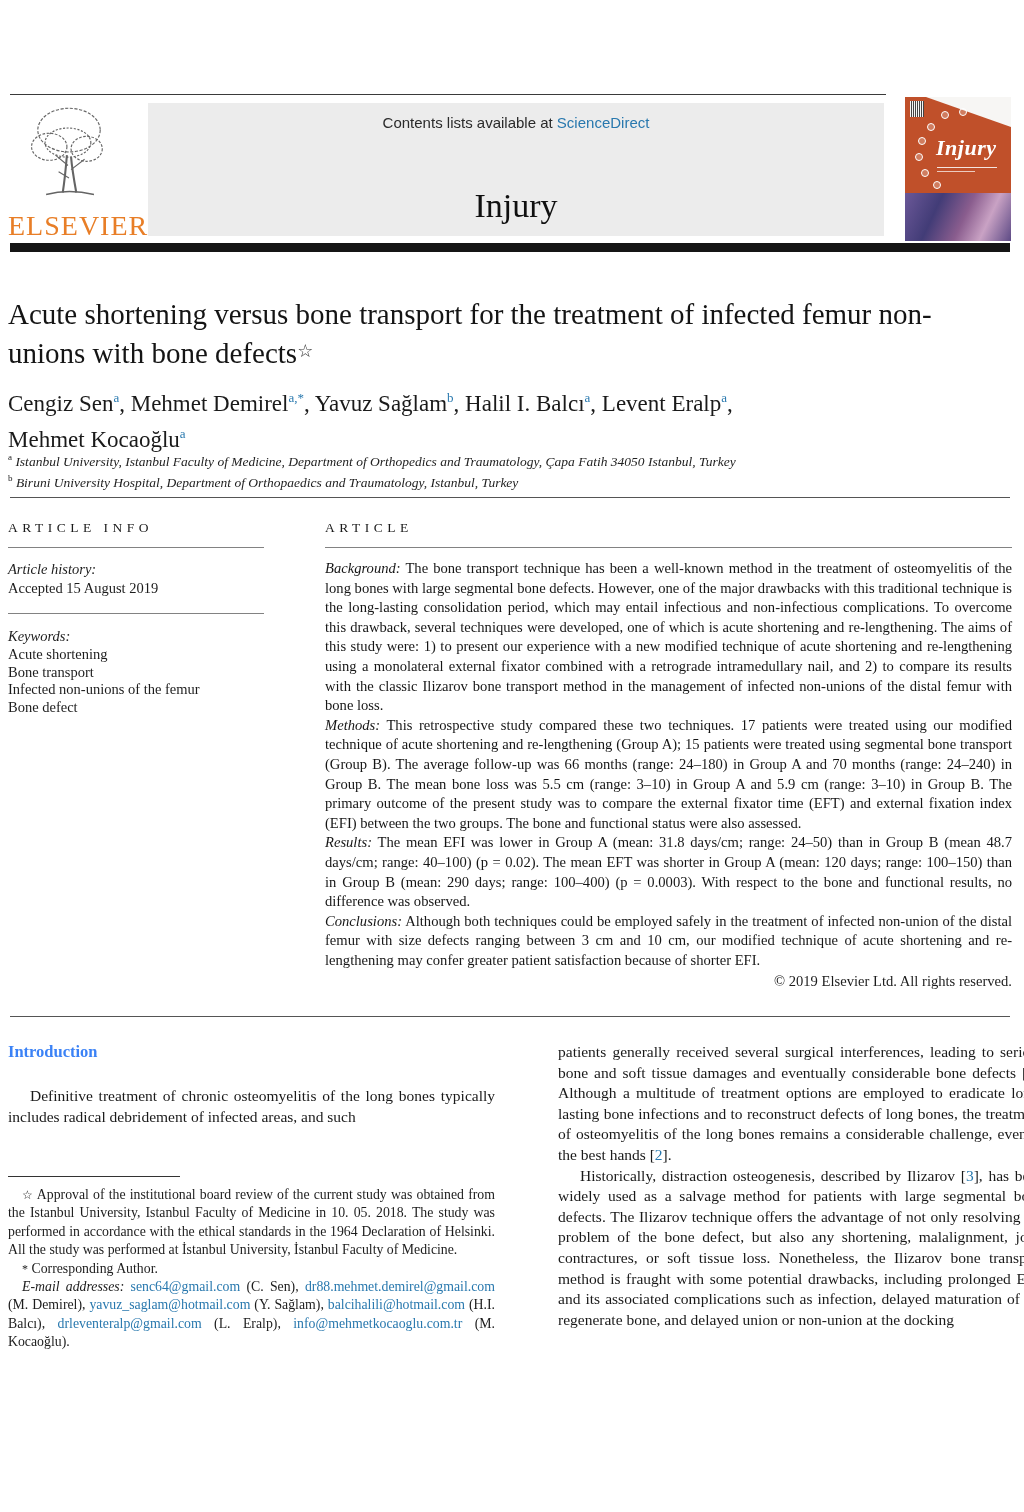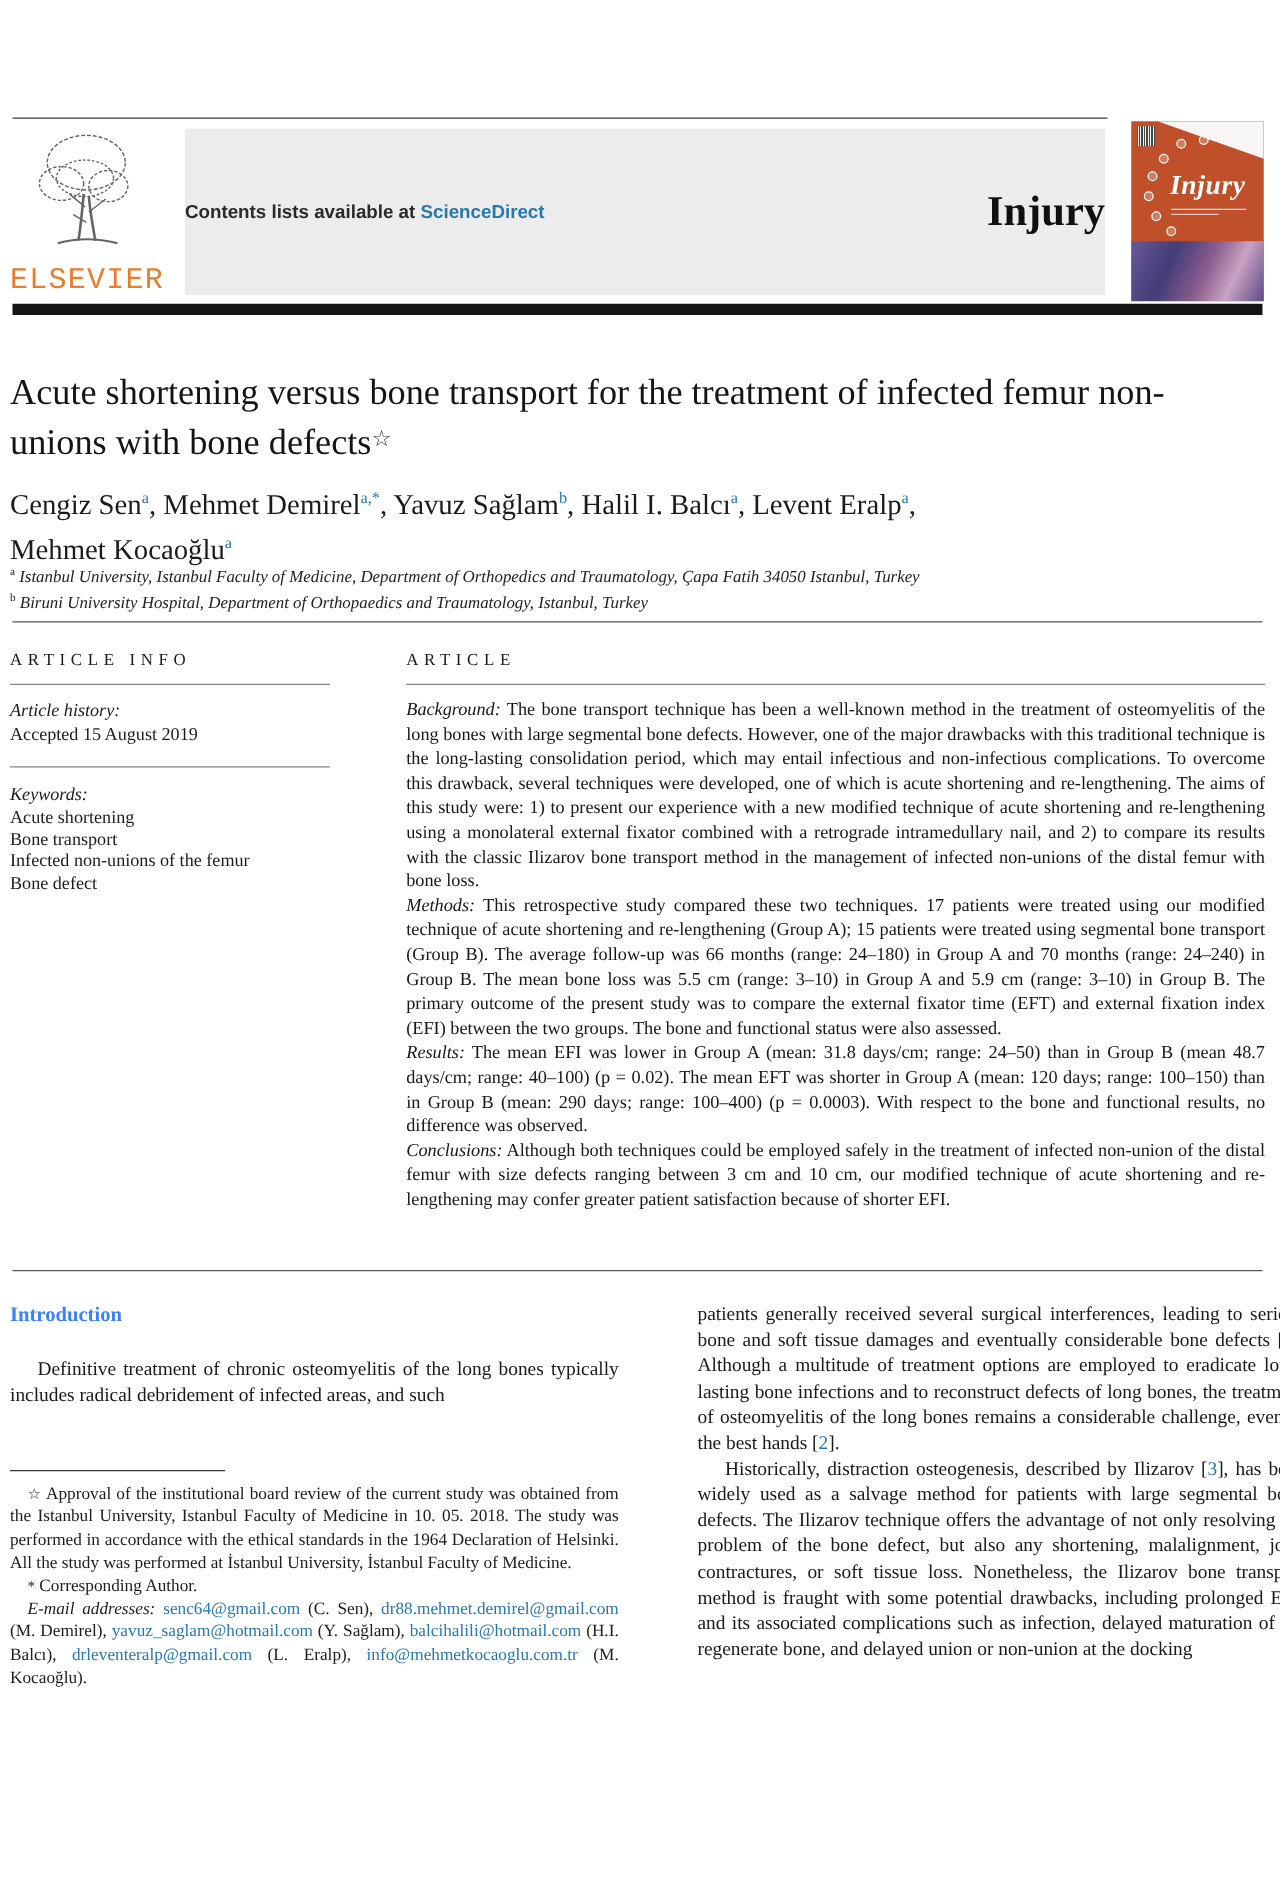--- a/index.html
+++ b/index.html
@@ -2,24 +2,24 @@
 <html><head>
 <meta charset="utf-8">
 <style>
   html,body{margin:0;padding:0;background:#fff;}
   .sheet{position:relative;width:1024px;height:1512px;background:#fff;overflow:hidden;
          font-family:"Liberation Serif",serif;color:#1c1c1c;}
 
   
   .rule-masthead{position:absolute;left:10px;top:94px;width:876px;border-top:1.5px solid #3a3a3a;}
   .logo{position:absolute;left:8px;top:100px;width:122px;height:140px;text-align:center;}
-  .elsevier-name{font-size:24px;color:#e87e27;letter-spacing:1px;line-height:1;margin-top:2px;font-family:Liberation Mono, monospace;}
+  .elsevier-name{font-size:28px;color:#e87e27;letter-spacing:1px;line-height:1;margin-top:2px;}
   .graybox{position:absolute;left:148px;top:103px;width:736px;height:133px;background:#ececec;
-           display:flex;flex-direction:row;justify-content:space-between;align-items:center;
-           padding:11px 0;box-sizing:border-box;font-family:"Liberation Sans",sans-serif;font-weight:bold;}
+           display:flex;flex-direction:column;justify-content:space-between;align-items:center;
+           padding:11px 0;box-sizing:border-box;font-family:"Liberation Sans",sans-serif;}
   .contents-line{font-size:15px;color:#2a2a2a;}
   .sd-link,.homepage-link{color:#2878ae;text-decoration:none;}
   .journal-title{font-family:"Liberation Serif",serif;font-size:34px;color:#101010;}
   .homepage-line{font-size:15px;letter-spacing:1.5px;color:#2a2a2a;}
 
   .cover{position:absolute;left:905px;top:97px;width:106px;height:144px;background:#c0502a;overflow:hidden;}
   .cover-corner{position:absolute;top:0;right:0;width:0;height:0;
                 border-top:30px solid #f7f6f4;border-left:85px solid transparent;}
   .cover-barcode{position:absolute;top:4px;left:5px;width:14px;height:16px;
                  background:repeating-linear-gradient(90deg,#f5f5f5 0 1px,#444 1px 2px);}
@@ -153,20 +153,21 @@
     <div class="kw">Bone defect</div>
   </div>
 
   <div class="abs-col">
     <div class="colhead">ARTICLE</div>
     <div class="abs-rule"></div>
     <p class="abs-p"><i>Background:</i><span> The bone transport technique has been a well-known method in the treatment of osteomyelitis of the long bones with large segmental bone defects. However, one of the major drawbacks with this traditional technique is the long-lasting consolidation period, which may entail infectious and non-infectious complications. To overcome this drawback, several techniques were developed, one of which is acute shortening and re-lengthening. The aims of this study were: 1) to present our experience with a new modified technique of acute shortening and re-lengthening using a monolateral external fixator combined with a retrograde intramedullary nail, and 2) to compare its results with the classic Ilizarov bone transport method in the management of infected non-unions of the distal femur with bone loss.</span></p>
     <p class="abs-p"><i>Methods:</i><span> This retrospective study compared these two techniques. 17 patients were treated using our modified technique of acute shortening and re-lengthening (Group A); 15 patients were treated using segmental bone transport (Group B). The average follow-up was 66 months (range: 24–180) in Group A and 70 months (range: 24–240) in Group B. The mean bone loss was 5.5 cm (range: 3–10) in Group A and 5.9 cm (range: 3–10) in Group B. The primary outcome of the present study was to compare the external fixator time (EFT) and external fixation index (EFI) between the two groups. The bone and functional status were also assessed.</span></p>
     <p class="abs-p"><i>Results:</i><span> The mean EFI was lower in Group A (mean: 31.8 days/cm; range: 24–50) than in Group B (mean 48.7 days/cm; range: 40–100) (p = 0.02). The mean EFT was shorter in Group A (mean: 120 days; range: 100–150) than in Group B (mean: 290 days; range: 100–400) (p = 0.0003). With respect to the bone and functional results, no difference was observed.</span></p>
     <p class="abs-p"><i>Conclusions:</i><span> Although both techniques could be employed safely in the treatment of infected non-union of the distal femur with size defects ranging between 3 cm and 10 cm, our modified technique of acute shortening and re-lengthening may confer greater patient satisfaction because of shorter EFI.</span></p>
+    <div class="abs-copy">© 2019 Elsevier Ltd. All rights reserved.</div>
   </div>
 
   <div class="rule-mid"></div>
 
   <div class="intro-col">
     <h2 class="intro-head">Introduction</h2>
     <p class="body-p indent">Definitive treatment of chronic osteomyelitis of the long bones typically includes radical debridement of infected areas, and such</p>
   </div>
 
   <div class="right-col">

